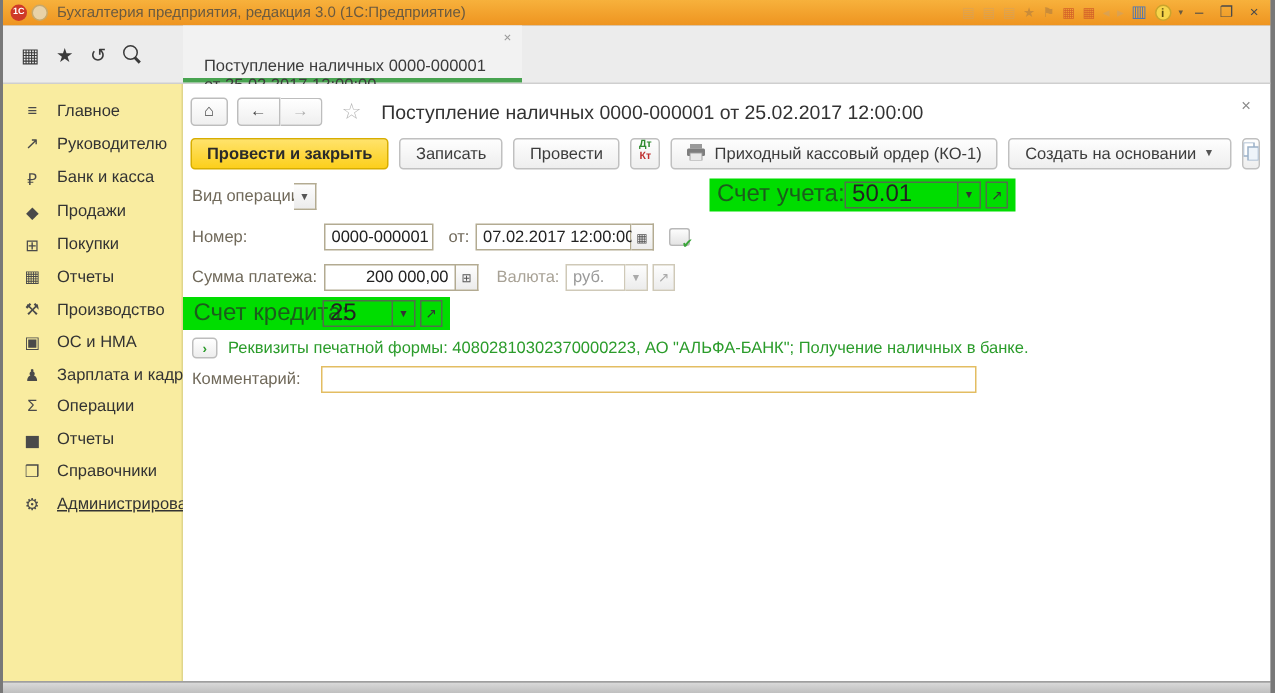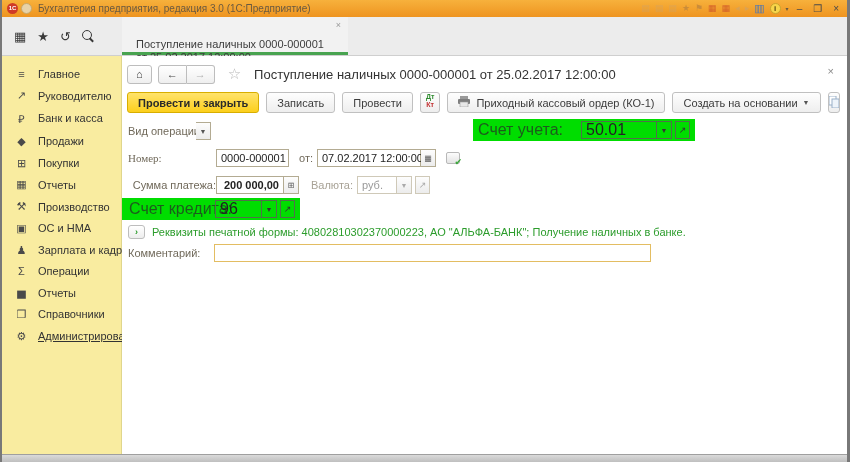--- a/index.html
+++ b/index.html
@@ -231,48 +231,48 @@
         </span>
         <span class="tb-spacer"></span>
 
       </div>
 
       <div class="row" style="top:66px;left:6px;">
         <span class="lbl" style="width:68px;">Вид операции:</span>
         <span class="ddb">▼</span>
       </div>
       <div class="hl" style="top:63px;left:351px;">
-        <span class="lbl" style="margin-right:18px;">Счет учета:</span>
+        <span class="lbl" style="margin-right:0;">Счет учета:</span>
         <span class="box" style="width:76px;">50.01</span>
         <span class="ddb">▼</span>
         <span class="lnb">↗</span>
       </div>
 
       <div class="row" style="top:93px;left:6px;">
-        <span class="lbl" style="width:88px;font-family:Liberation Serif, serif;">Номер:</span>
+        <span class="lbl" style="width:88px;">Номер:</span>
         <span class="box" style="width:73px;">0000-000001</span>
         <span class="lbl" style="margin-left:10px;margin-right:4px;">от:</span>
         <span class="box" style="width:104px;">07.02.2017 12:00:00</span>
         <span class="ddb" style="font-size:8px;">▦</span>
         <span class="pagecheck"></span>
       </div>
 
       <div class="row grayed" style="top:120px;left:6px;">
-        <span class="lbl" style="width:88px;color:#70695a;text-align:right;">Сумма платежа:</span>
-        <span class="box" style="width:68px;justify-content:flex-end;font-weight:bold;">200 000,00</span>
+        <span class="lbl" style="width:88px;color:#70695a;">Сумма платежа:</span>
+        <span class="box" style="width:88px;justify-content:flex-end;">200 000,00</span>
         <span class="ddb" style="font-size:8px;">⊞</span>
         <span class="lbl" style="margin-left:12px;margin-right:4px;">Валюта:</span>
         <span class="box graybox" style="width:40px;">руб.</span>
         <span class="ddb gray">▼</span>
         <span class="lnb gray">↗</span>
       </div>
 
       <div class="hl" style="top:142px;left:0px;">
         <span class="lbl" style="width:86px;margin-left:2px;">Счет кредита:</span>
-        <span class="box" style="width:47px;">96</span>
+        <span class="box" style="width:47px;">25</span>
         <span class="ddb">▼</span>
         <span class="lnb">↗</span>
       </div>
 
       <div class="row" style="top:169px;left:6px;">
         <span class="expandbtn">›</span>
         <span class="reqtext">Реквизиты печатной формы: 40802810302370000223, АО "АЛЬФА-БАНК"; Получение наличных в банке.</span>
       </div>
 
       <div class="row" style="top:188px;left:6px;justify-content:flex-end;">

